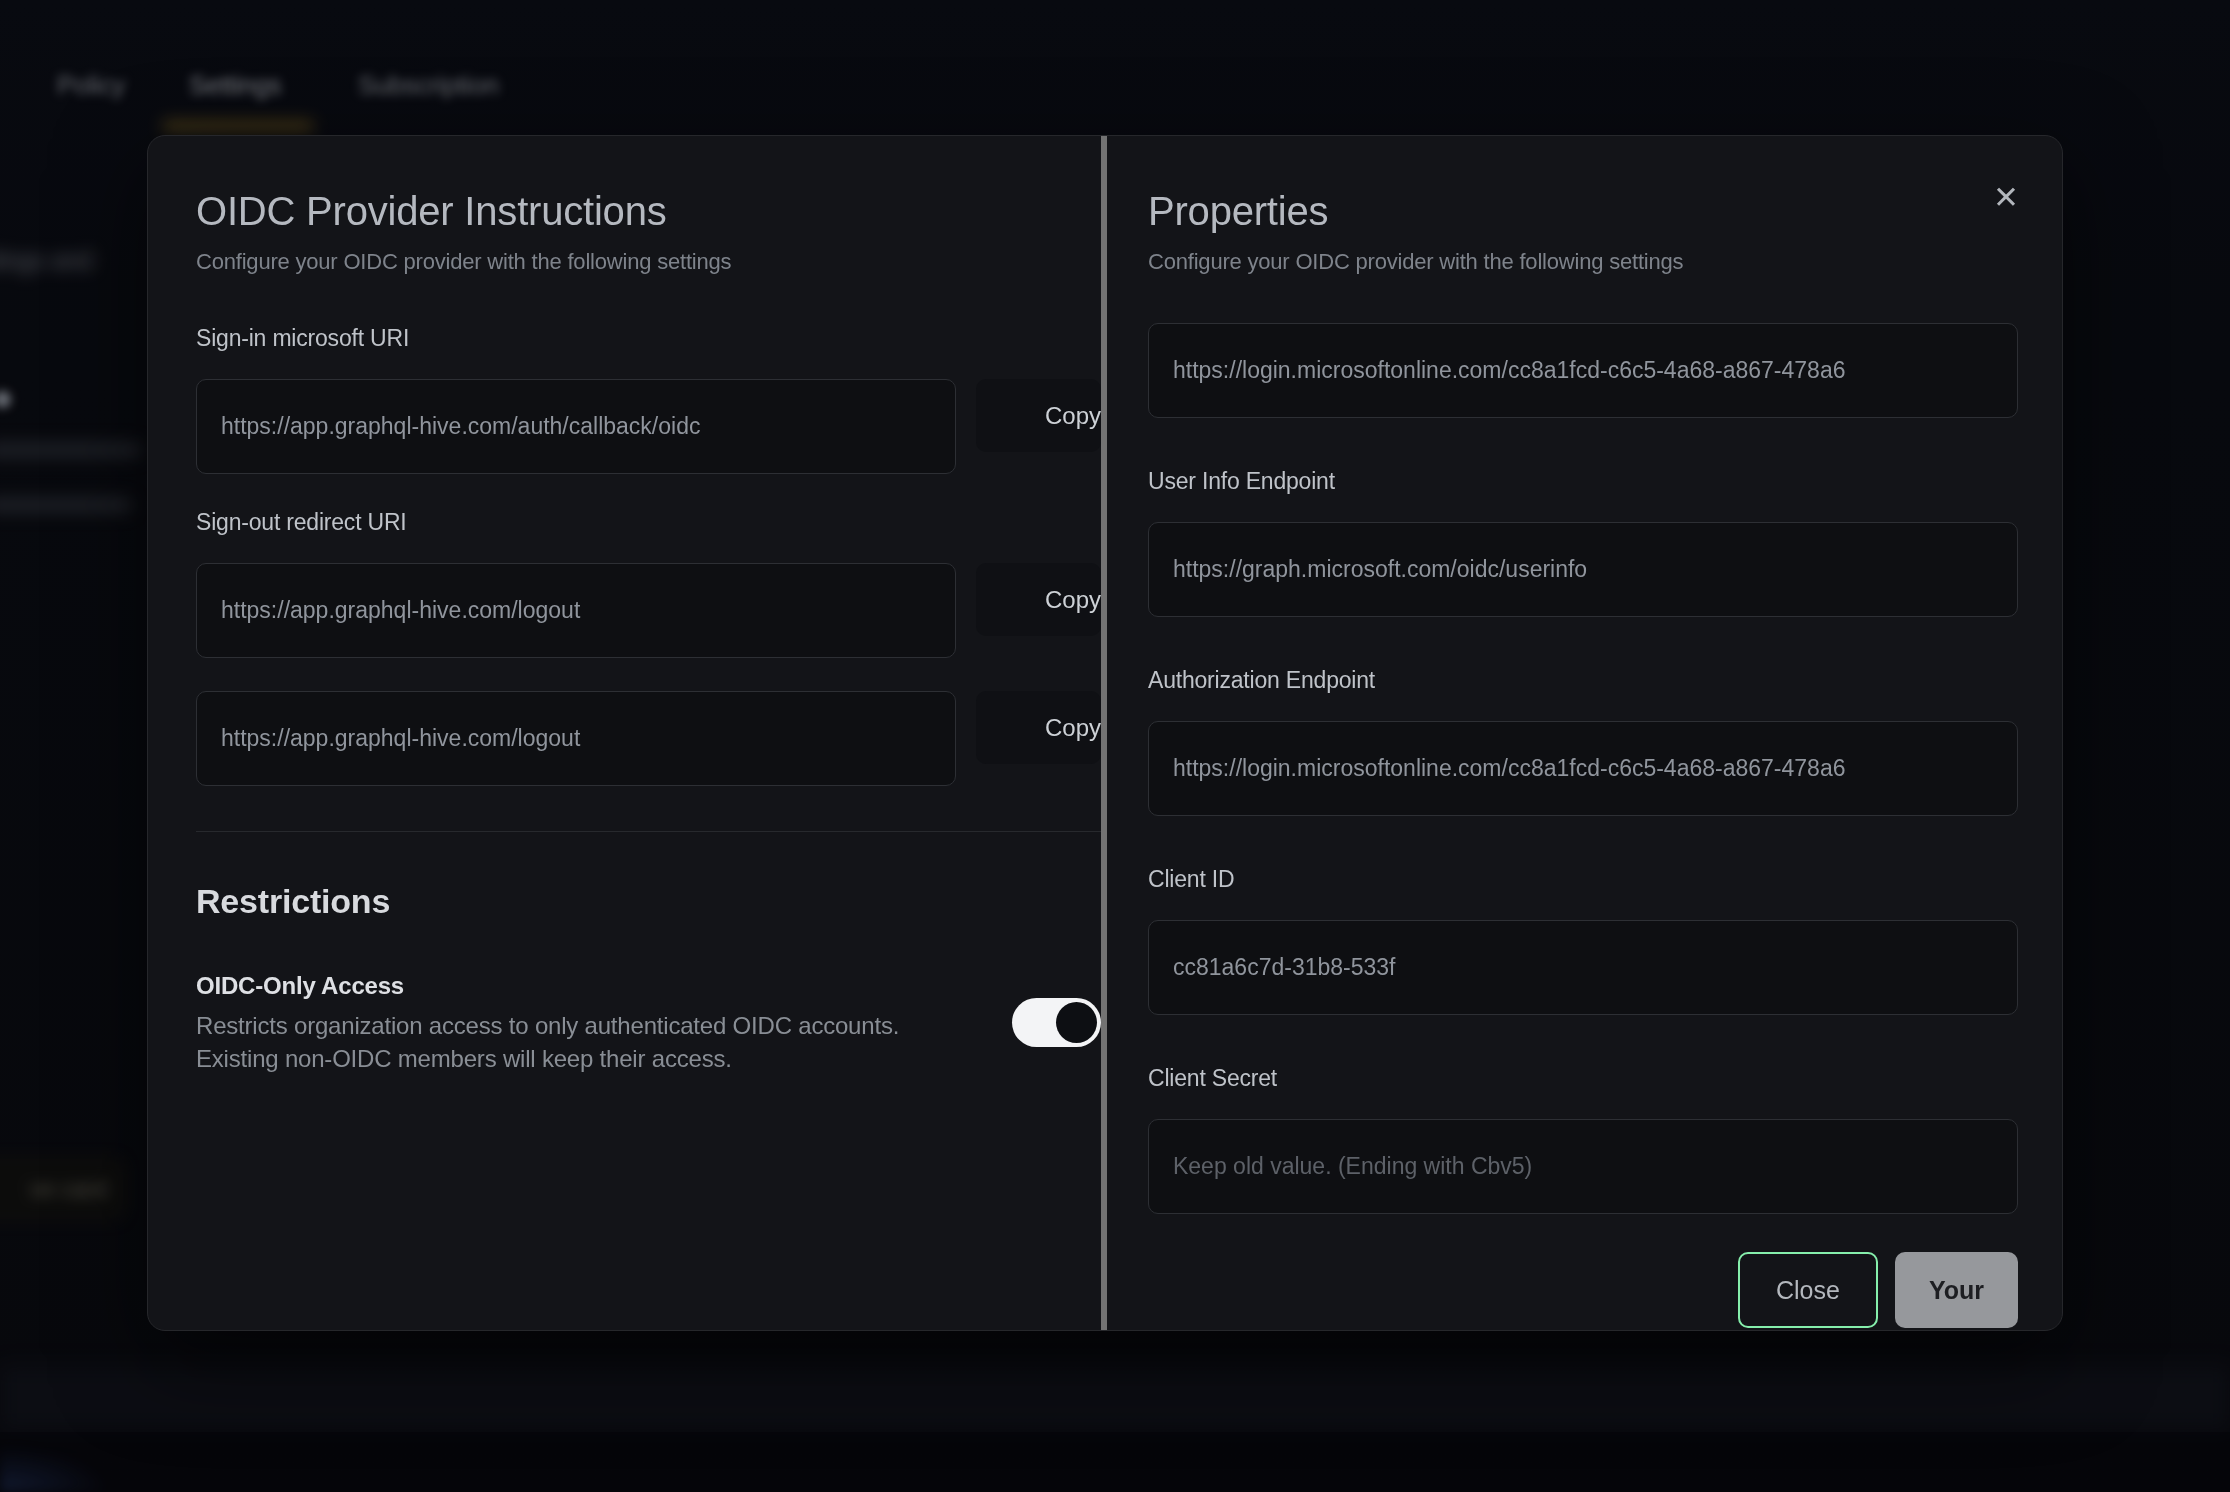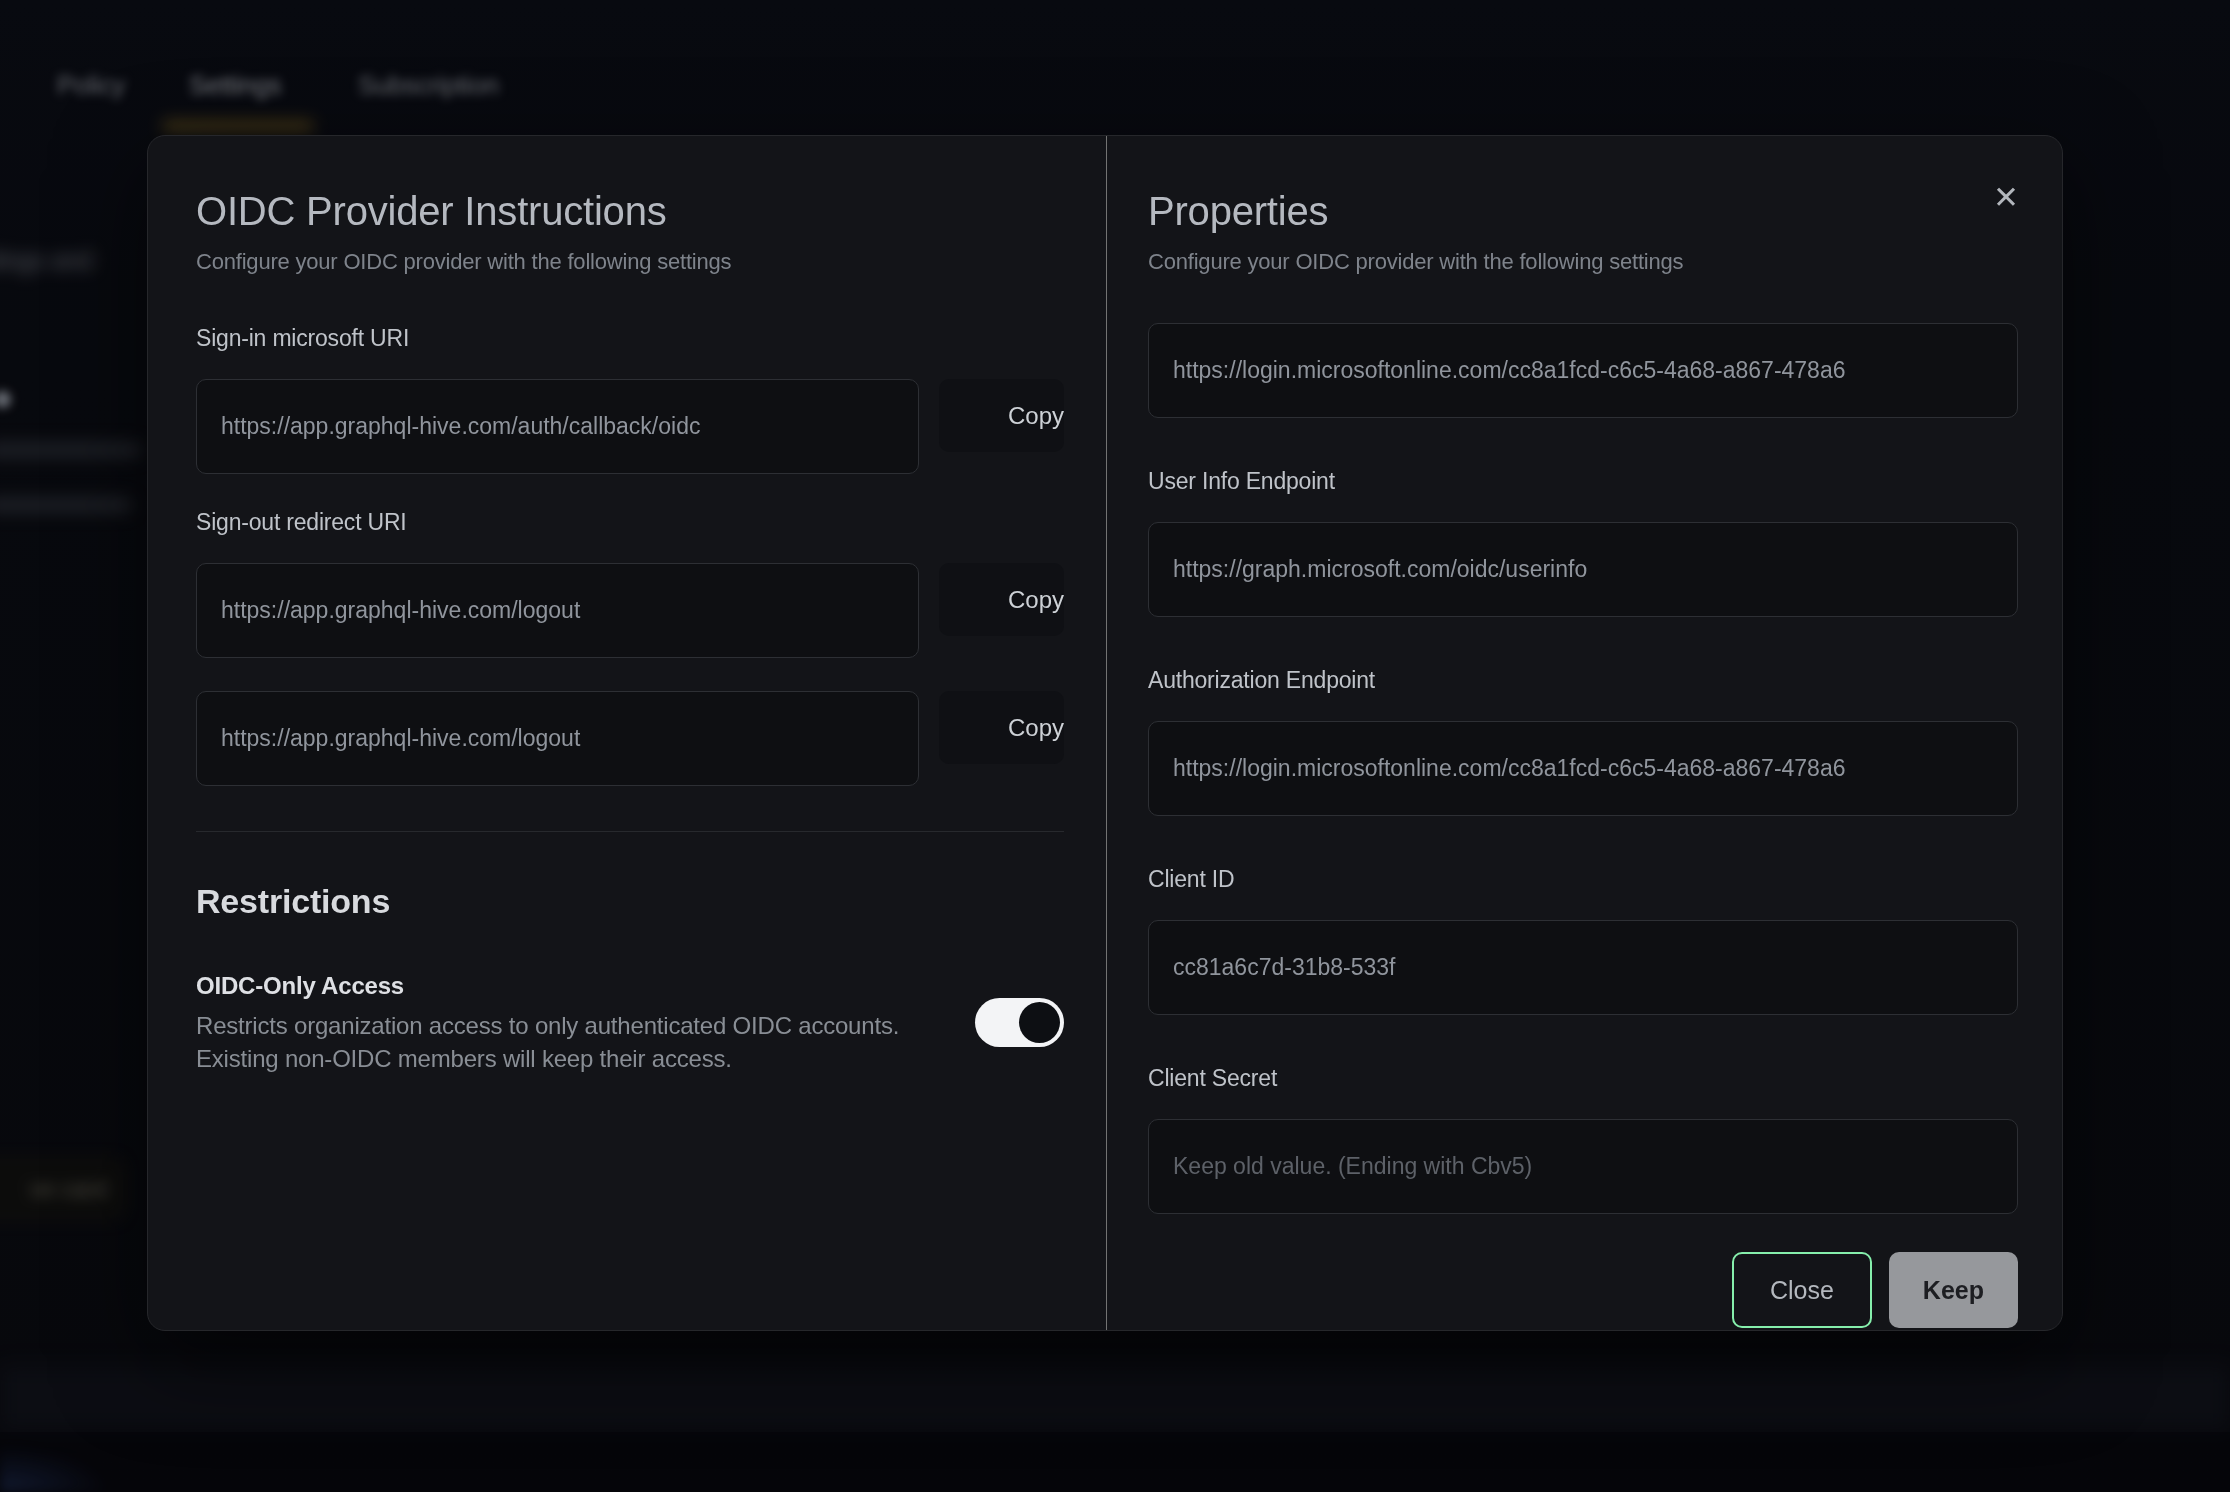--- a/index.html
+++ b/index.html
@@ -47,22 +47,22 @@
   
   .modal { position: absolute; left: 147px; top: 135px; width: 1916px; height: 1196px;
            background: #131418; border: 1px solid #26272b; border-radius: 18px;
            box-shadow: 0 30px 90px rgba(0,0,0,0.55);
            display: flex; }
   .close-x { position: absolute; top: 38px; right: 32px; width: 48px; height: 48px;
              background: none; border: none; color: #b2b6bc; font-size: 31px; font-weight: 300;
              font-family: "Liberation Sans", sans-serif; cursor: pointer; line-height: 48px; }
 
   .pane { padding-top: 51px; }
-  .pane-left  { width: 960px; border-right: 1px solid #737373;
-                padding-left: 48px; padding-right: 42px; }
+  .pane-left  { width: 960px; border-right: 6px solid #737373;
+                padding-left: 48px; }
   .pane-right { width: 956px; padding-left: 41px; padding-right: 44px; position: relative; }
 
   .pane h2 { font-size: 40px; line-height: 48px; font-weight: 500; color: #b5b9c0; }
   .pane .sub { margin-top: 12px; font-size: 22px; line-height: 30px; color: #7e838b; }
 
   .fgroup { margin-top: 46px; }
   .fgroup + .fgroup { margin-top: 33px; }
   .pane-right .fgroup + .fgroup { margin-top: 48px; }
   .flabel { font-size: 23px; line-height: 30px; font-weight: 500; color: #bfc3c9; }
   .frow { display: flex; gap: 20px; margin-top: 26px; }
@@ -201,17 +201,17 @@
 
       <div class="fgroup">
         <div class="flabel">Client Secret</div>
         <div class="frow">
           <input class="tinput" placeholder="Keep old value. (Ending with Cbv5)" style="">
         </div>
       </div>
 
       <div class="footer">
         <button class="btn btn-close">Close</button>
-        <button class="btn btn-save">Keep</button>
+        <button class="btn btn-save">Your</button>
       </div>
     </section>
   </div>
 </div>
 
 </body></html>

